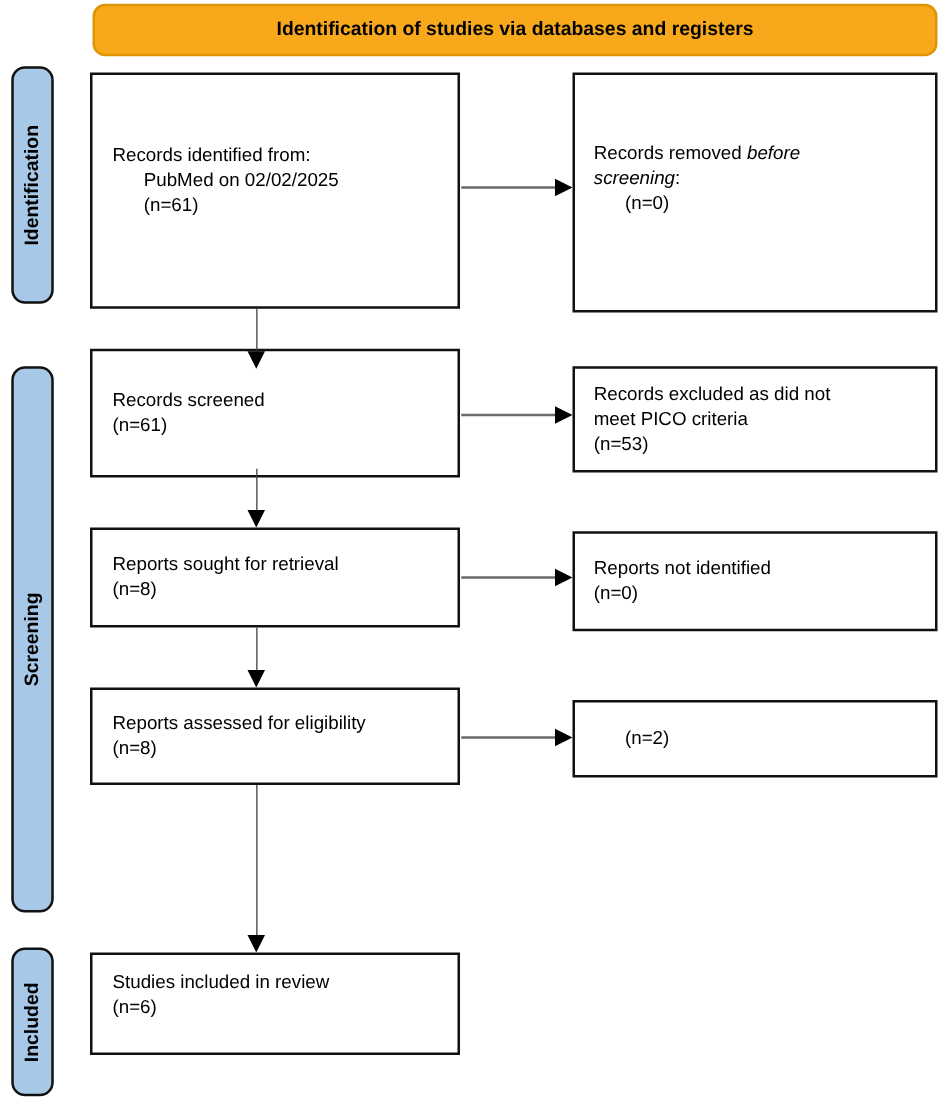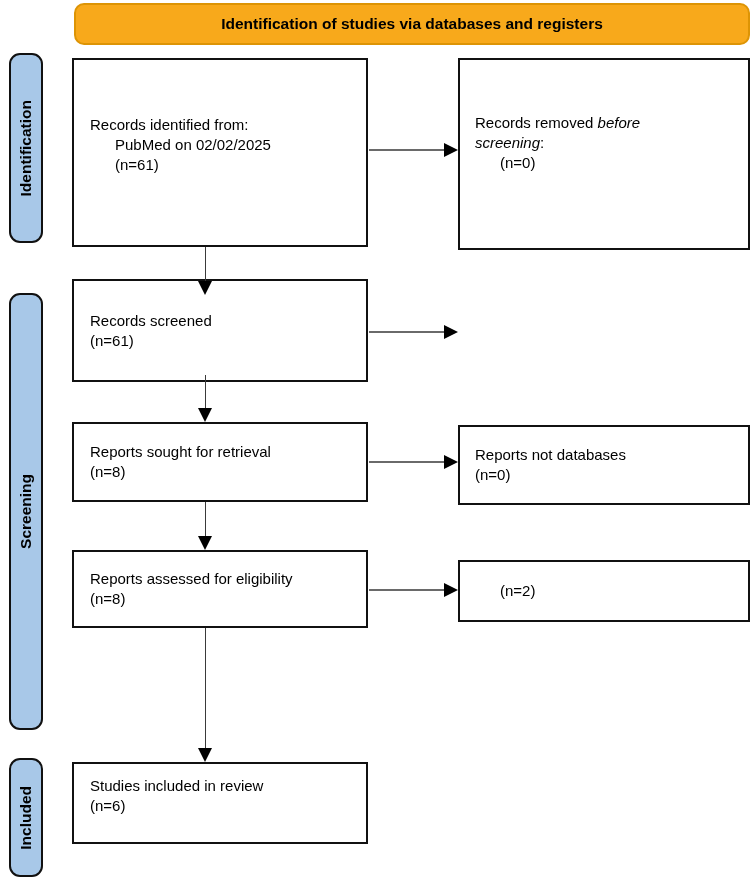--- a/index.html
+++ b/index.html
@@ -105,28 +105,33 @@
     <div class="line"><span>Records removed </span><i>before</i></div>
     <div class="line"><i>screening</i><span>:</span></div>
     <div class="line indent">(n=0)</div>
   </div>
 
   <div class="box b-screened">
     <div class="line">Records screened</div>
     <div class="line">(n=61)</div>
   </div>
 
+  <div class="box box-right b-excluded-pico">
+    <div class="line">Records excluded as did not</div>
+    <div class="line">meet PICO criteria</div>
+    <div class="line">(n=53)</div>
+  </div>
 
   <div class="box b-sought">
     <div class="line">Reports sought for retrieval</div>
     <div class="line">(n=8)</div>
   </div>
 
   <div class="box box-right b-notretrieved">
-    <div class="line">Reports not databases</div>
+    <div class="line">Reports not identified</div>
     <div class="line">(n=0)</div>
   </div>
 
   <div class="box b-assessed">
     <div class="line">Reports assessed for eligibility</div>
     <div class="line">(n=8)</div>
   </div>
 
   <div class="box box-right b-excluded">
     <div class="line indent">(n=2)</div>

